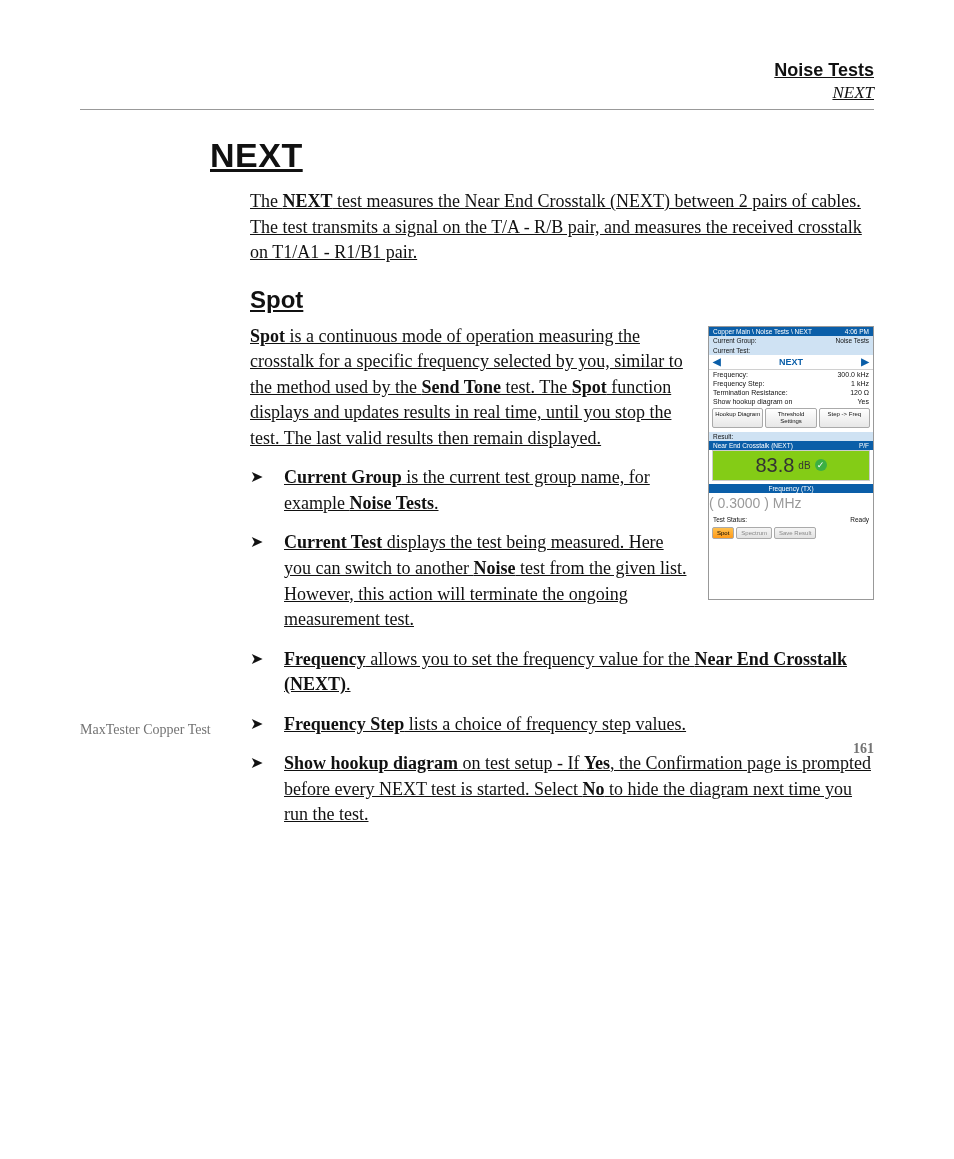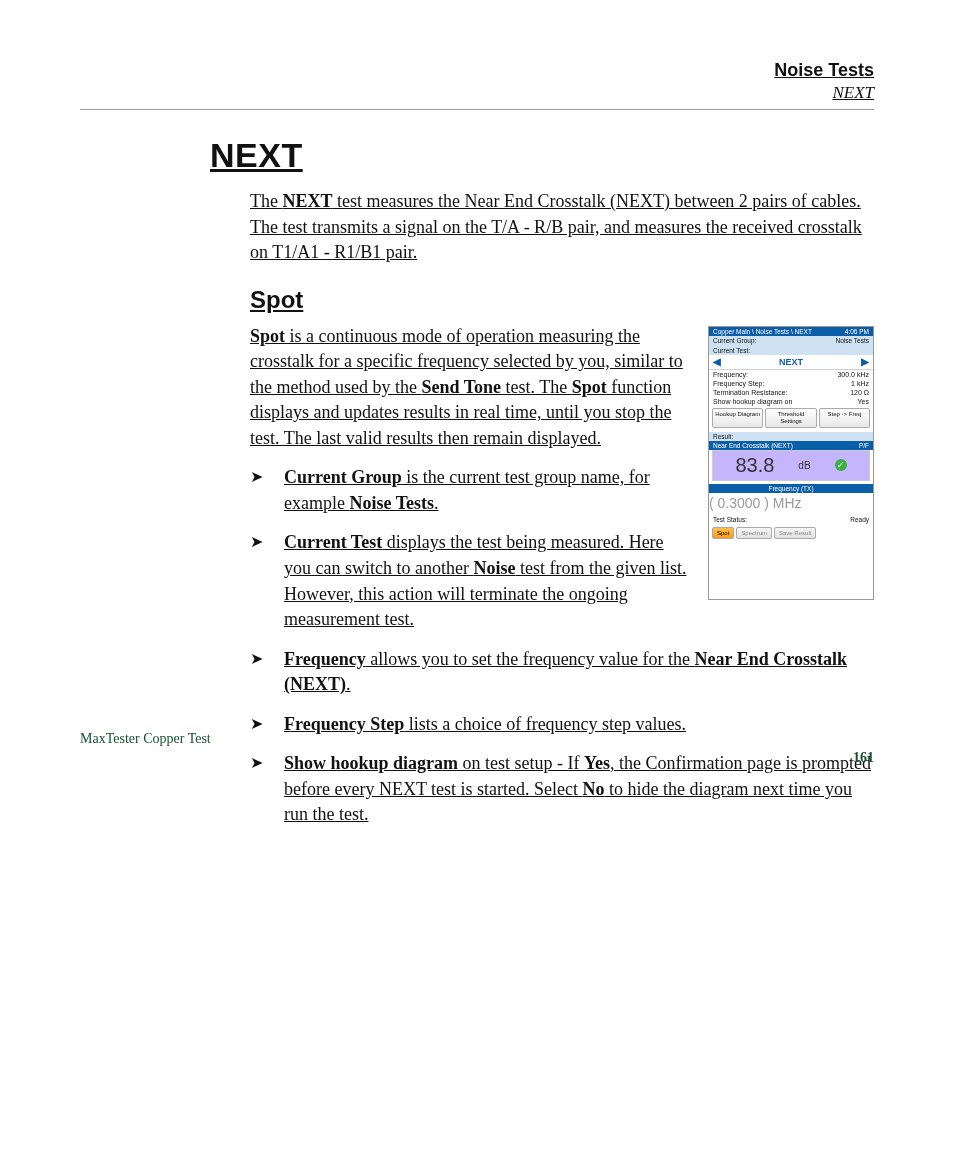--- a/index.html
+++ b/index.html
@@ -157,27 +157,27 @@
   }
   .shot .bluebar {
     background: #0a5ea8;
     color: #fff;
     font-size: 6.5px;
     padding: 1px 4px;
     display: flex;
     justify-content: space-between;
   }
   .shot .big {
-    background: #c4b5fd;
+    background: #84cc16;
     border: 1px solid #ccc;
     margin: 0 3px;
     display: flex;
     align-items: center;
     justify-content: center;
-    gap: 24px;
+    gap: 4px;
     padding: 3px 12px;
   }
   .shot .big .val { font-size: 20px; font-weight: 400; color: #333; }
   .shot .big .unit { font-size: 10px; color: #333; }
   .shot .big .ok {
     width: 12px; height: 12px; border-radius: 50%;
     background: #3cb043;
     display: inline-flex; align-items: center; justify-content: center;
     color: #fff; font-size: 9px;
   }
@@ -206,25 +206,25 @@
     border-radius: 2px;
   }
   .shot .tabs .tab.active {
     background: linear-gradient(#ffc04d, #ff9b1a);
     color: #000;
   }
   .footer {
     position: absolute;
     left: 80px;
     right: 80px;
-    bottom: 58px;
+    bottom: 67px;
     display: flex;
     justify-content: space-between;
     font-size: 14px;
-    color: #14532d;
+    color: #737373;
   }
   .footer .pg { font-weight: 700; margin-top: 19px; }
 </style>
 </head>
 <body>
 
 <div class="page">
   <div class="hdr">
     <div class="line1">Noise Tests</div>
     <div class="line2">NEXT</div>

